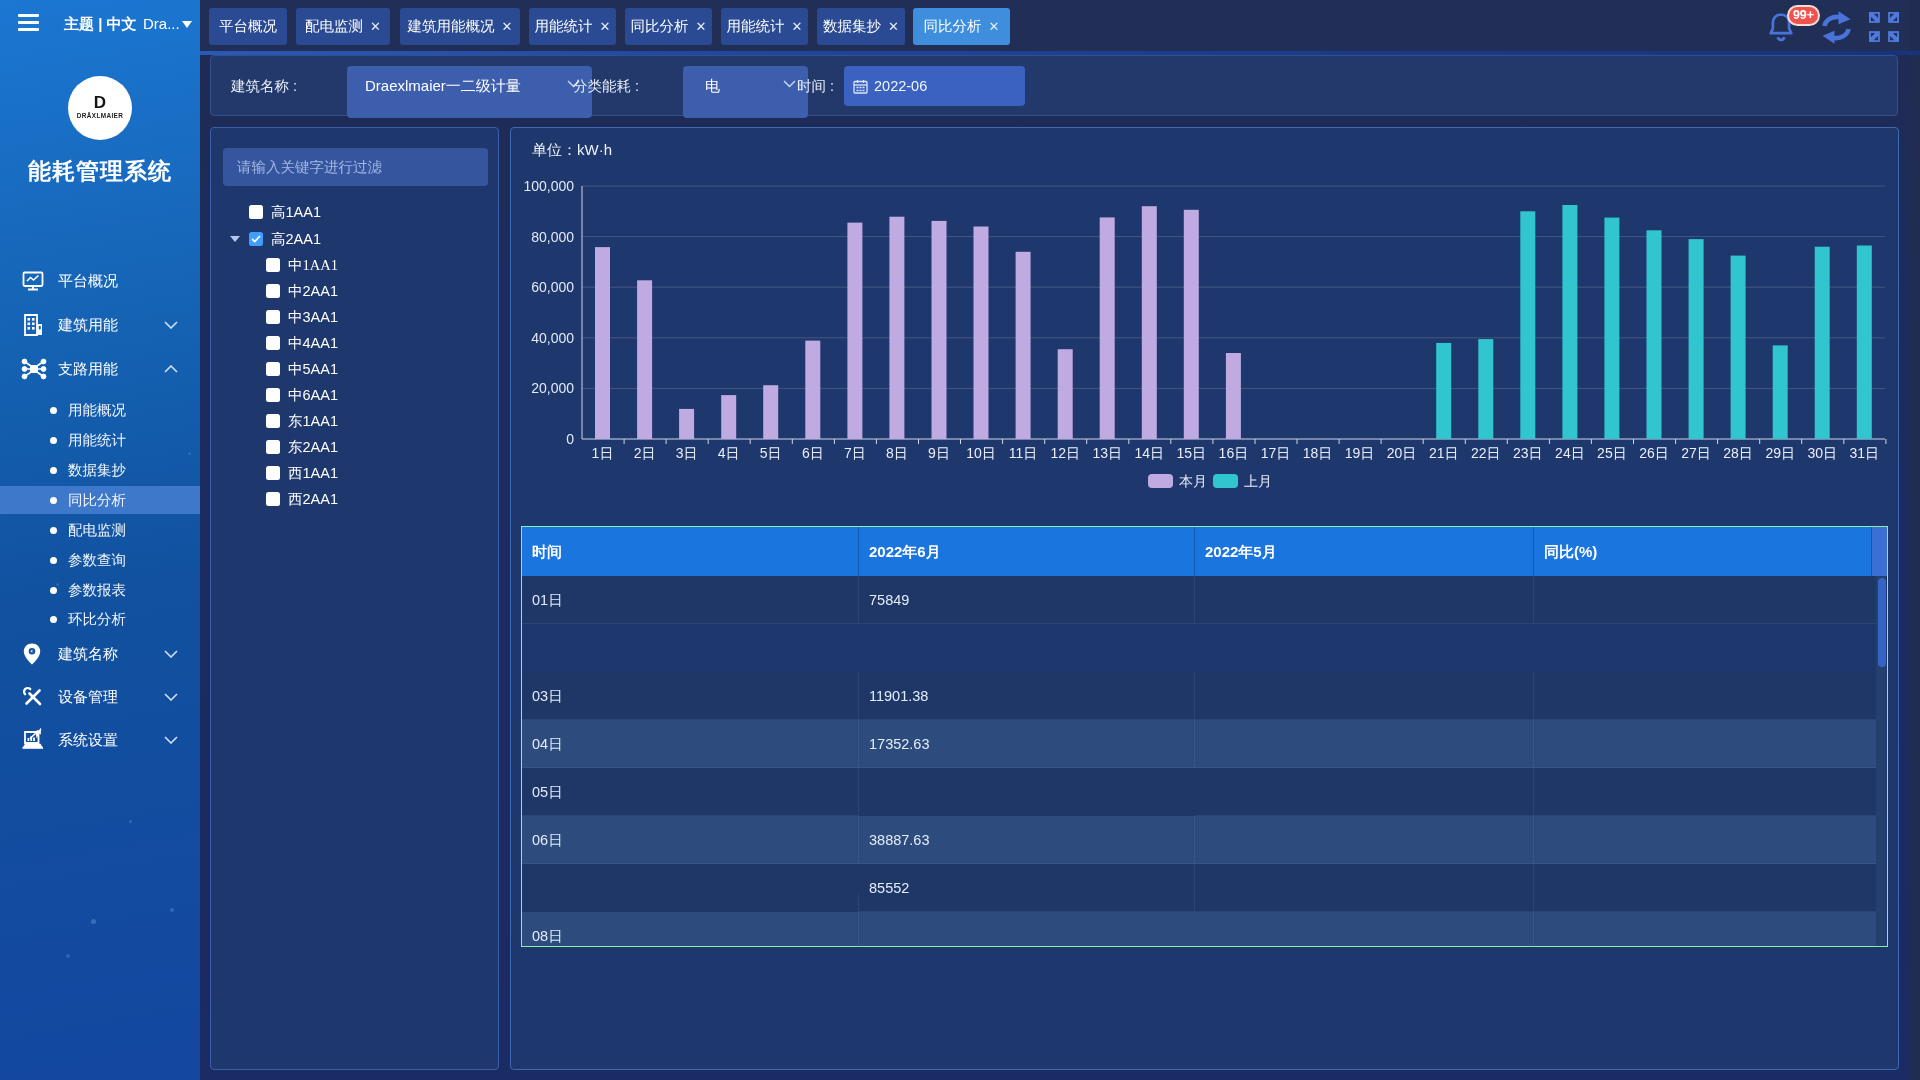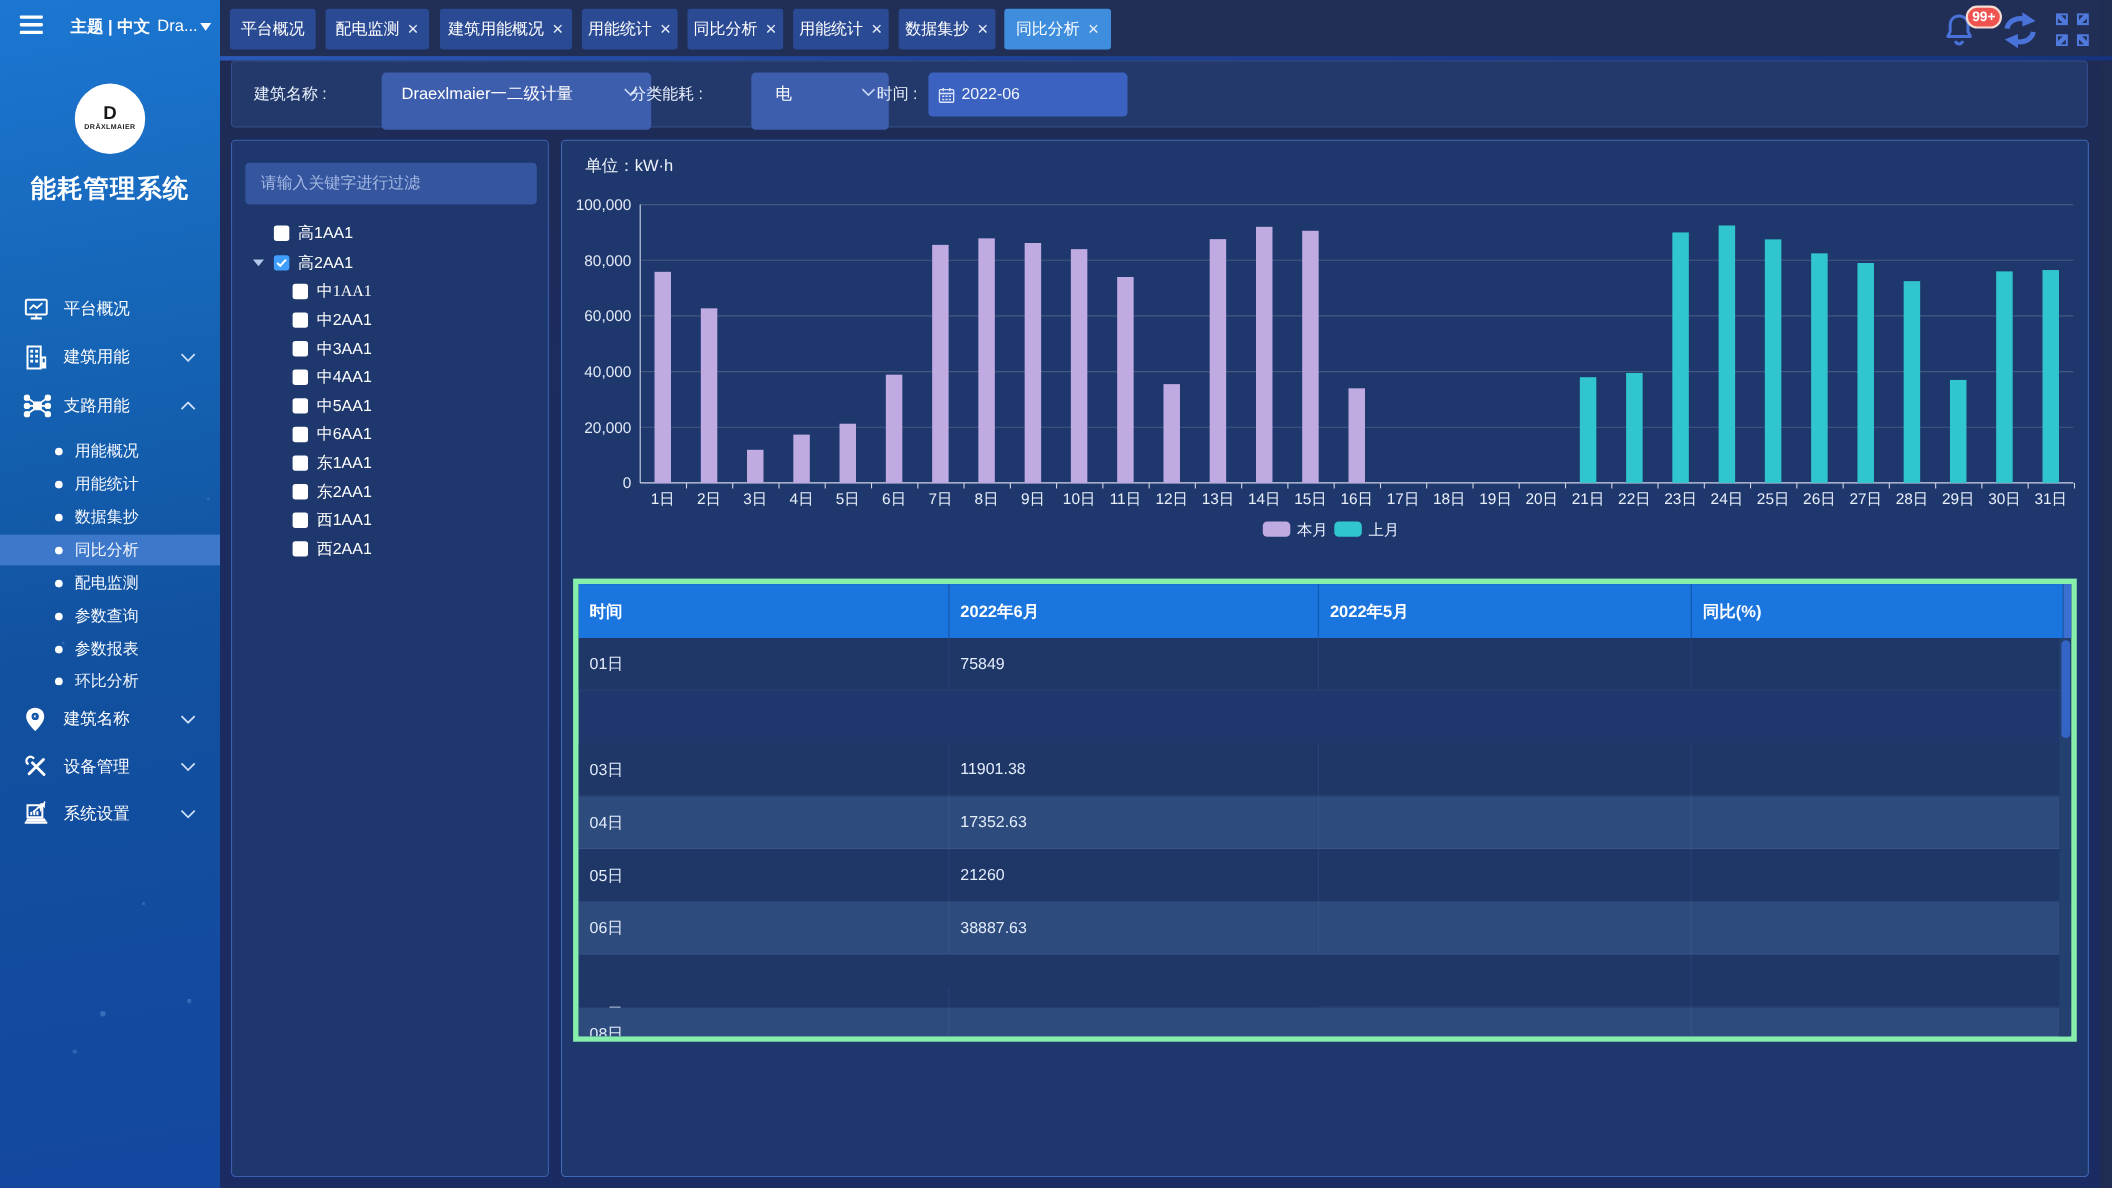--- a/index.html
+++ b/index.html
@@ -41,21 +41,21 @@
 #treepanel { position:absolute; left:210px; top:127px; width:289px; height:943px; background:#1e376c; border:1px solid #3a5fae; border-radius:4px; }
 #searchbox { position:absolute; left:12px; top:20px; width:265px; height:38px; background:#35569f; border-radius:4px; }
 #searchbox span { position:absolute; left:14px; top:0; height:38px; line-height:38px; color:#a3b8e2; font-size:14.5px; }
 .titem { position:absolute; color:#fff; font-size:14.5px; height:26px; }
 .cb { position:absolute; top:50%; margin-top:-7px; width:14px; height:14px; border-radius:2.5px; background:#fff; }
 .cb-on { background:#409eff; }
 .titem .lbl { position:absolute; top:50%; transform:translateY(-50%); white-space:nowrap; }
 #chartpanel { position:absolute; left:510px; top:127px; width:1389px; height:943px; background:#1e376c; border:1px solid #3f68b5; border-radius:4px; }
 #unit { position:absolute; left:21px; top:13px; color:#eef3fc; font-size:15px; }
 
-#tbl { position:absolute; left:10px; top:398px; width:1367px; height:421px; border:5px solid #86efac; overflow:hidden; }
+#tbl { position:absolute; left:10px; top:398px; width:1367px; height:421px; border:1px solid #86efac; overflow:hidden; }
 .th { position:absolute; top:0; height:49px; background:#1a75de; color:#fff; font-size:15px; font-weight:bold; }
 .th span, .td span { position:absolute; left:10px; top:50%; transform:translateY(-50%); white-space:nowrap; }
 .trow { position:absolute; left:0; width:1356px; height:48px; }
 .r-dark { background:#1e3767; }
 .r-light { background:#2d4b7c; }
 .td { position:absolute; top:0; height:48px; color:#e3ecfb; font-size:14.5px; border-right:1px solid rgba(120,150,210,.14); border-bottom:1px solid rgba(120,150,210,.14); }
 #sbtrack { position:absolute; right:1px; top:49px; width:10px; height:371px; background:#24406f; }
 #sbthumb { position:absolute; right:1px; top:51px; width:8px; height:89px; background:#3464c4; border-radius:4px; }
 </style>
 </head>
@@ -476,40 +476,40 @@
 <div class="td" style="left:337px;width:336px;">
             <span>17352.63</span>
           </div>
 <div class="td" style="left:673px;width:339px;"></div>
 <div class="td" style="left:1012px;width:344px;"></div>
 </div>
 <div class="trow r-dark" style="top:241px;">
 <div class="td" style="left:0;width:337px;">
             <span>05日</span>
           </div>
-<div class="td" style="left:337px;width:336px;">
-            <span>21260</span>
-          </div>
 <div class="td" style="left:673px;width:339px;"></div>
 <div class="td" style="left:1012px;width:344px;"></div>
 </div>
 <div class="trow r-light" style="top:289px;">
 <div class="td" style="left:0;width:337px;">
             <span>06日</span>
           </div>
 <div class="td" style="left:337px;width:336px;">
             <span>38887.63</span>
           </div>
 <div class="td" style="left:673px;width:339px;"></div>
 <div class="td" style="left:1012px;width:344px;"></div>
 </div>
 <div class="trow r-dark" style="top:337px;">
 <div class="td" style="left:0;width:337px;margin-top:30px;">
             <span>07日</span>
           </div>
+<div class="td" style="left:337px;width:336px;">
+            <span>85552</span>
+          </div>
 <div class="td" style="left:673px;width:339px;"></div>
 <div class="td" style="left:1012px;width:344px;"></div>
 </div>
 <div class="trow r-light" style="top:385px;">
 <div class="td" style="left:0;width:337px;">
             <span>08日</span>
           </div>
 <div class="td" style="left:673px;width:339px;"></div>
 <div class="td" style="left:1012px;width:344px;"></div>
 </div>

